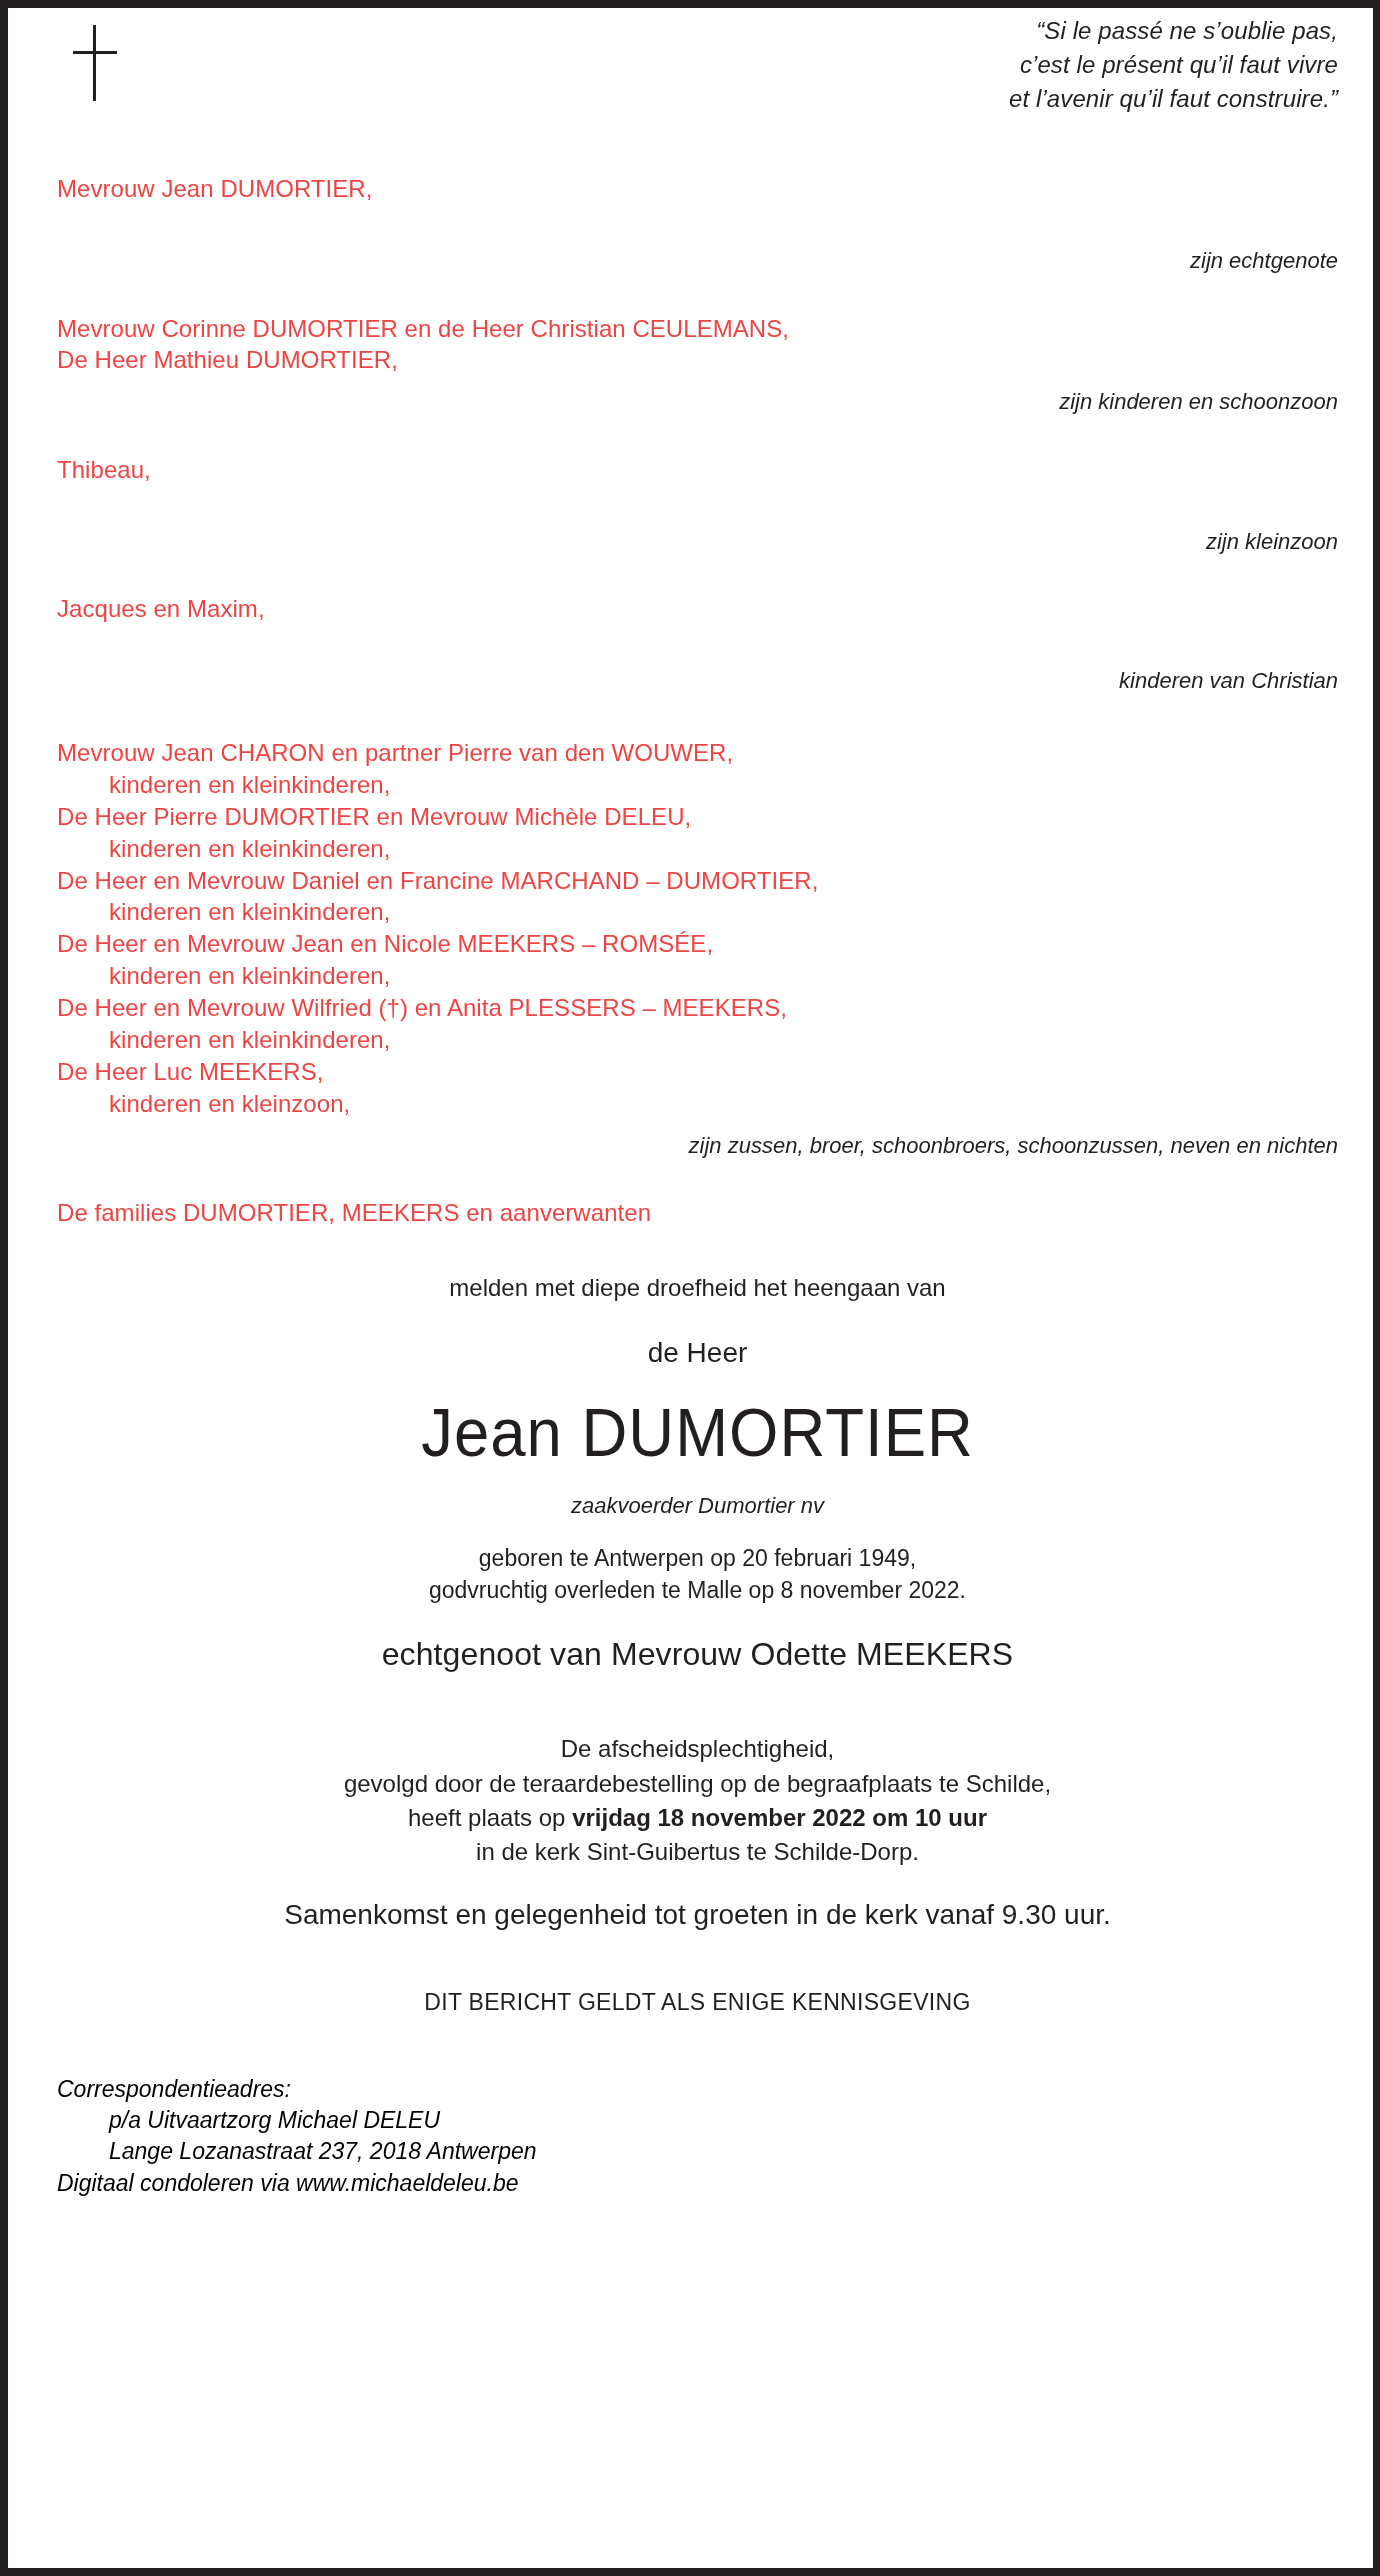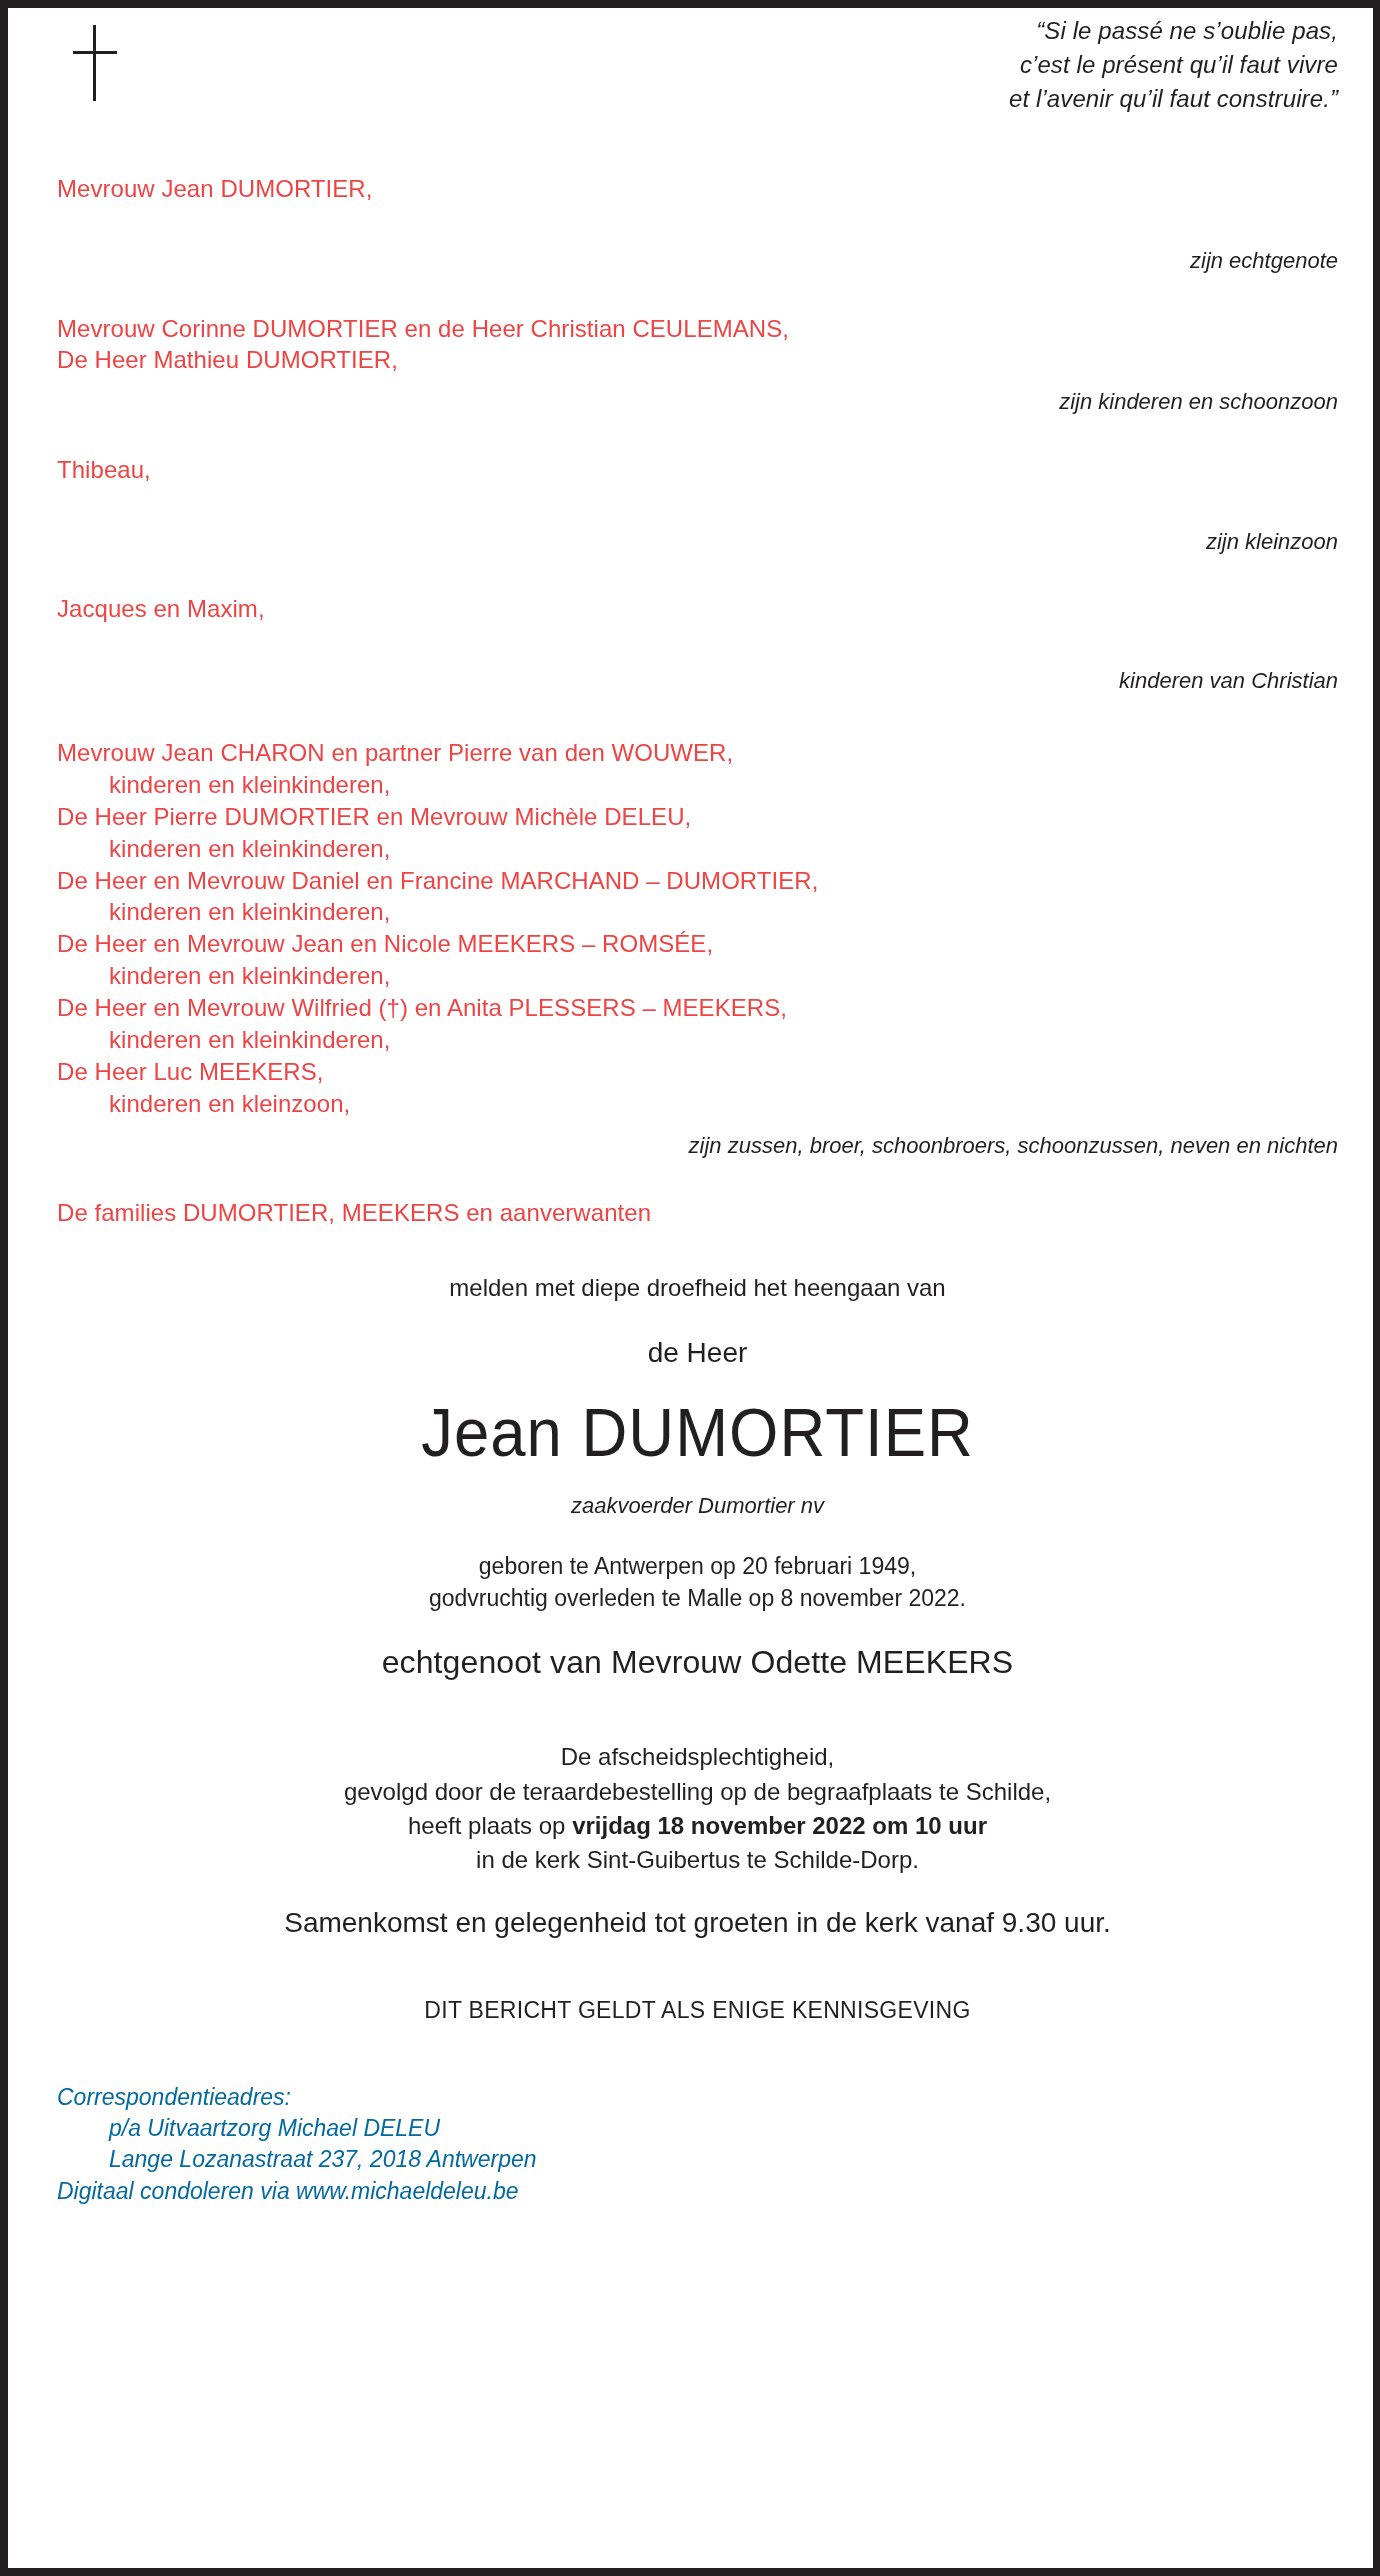--- a/index.html
+++ b/index.html
@@ -126,21 +126,21 @@
   }
   .func {
     font-size: 22px;
     font-style: italic;
     line-height: 1.3;
     margin-top: 22px;
   }
   .dates {
     font-size: 23px;
     line-height: 1.38;
-    margin-top: 30px;
+    margin-top: 22px;
   }
   .spouse-line {
     font-size: 32px;
     line-height: 1.25;
     margin-top: 28px;
     letter-spacing: 0.1px;
   }
 
   .ceremony {
     font-size: 24px;
@@ -159,21 +159,21 @@
     margin-top: 54px;
     letter-spacing: 0.3px;
   }
 
   
   .footer {
     margin-top: 56px;
     font-style: italic;
     font-size: 23px;
     line-height: 1.36;
-    color: #0369a1;
+    color: #000000;
   }
   .footer .ind { padding-left: 52px; }
   .footer div { white-space: nowrap; }
 </style>
 </head>
 <body>
 
 <div id="card">
   <div id="inner">
 

